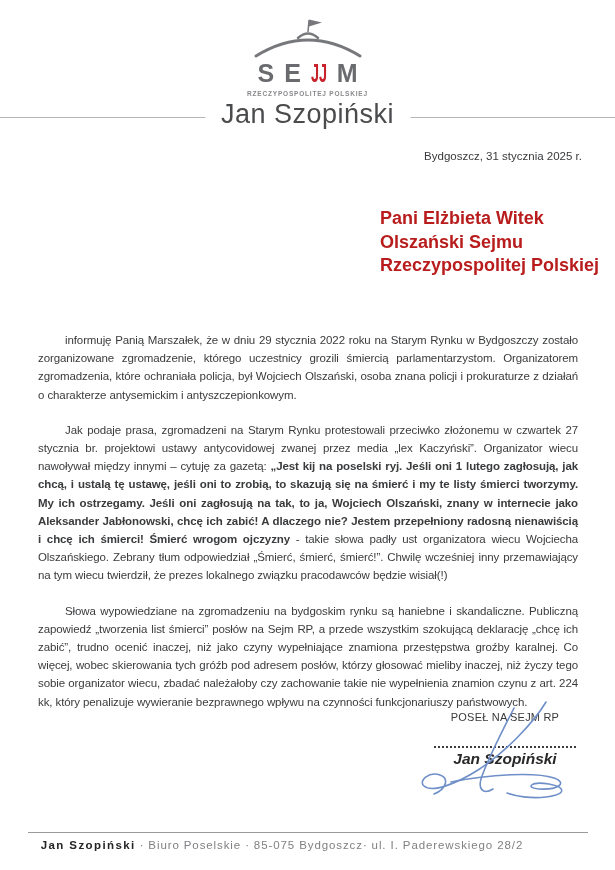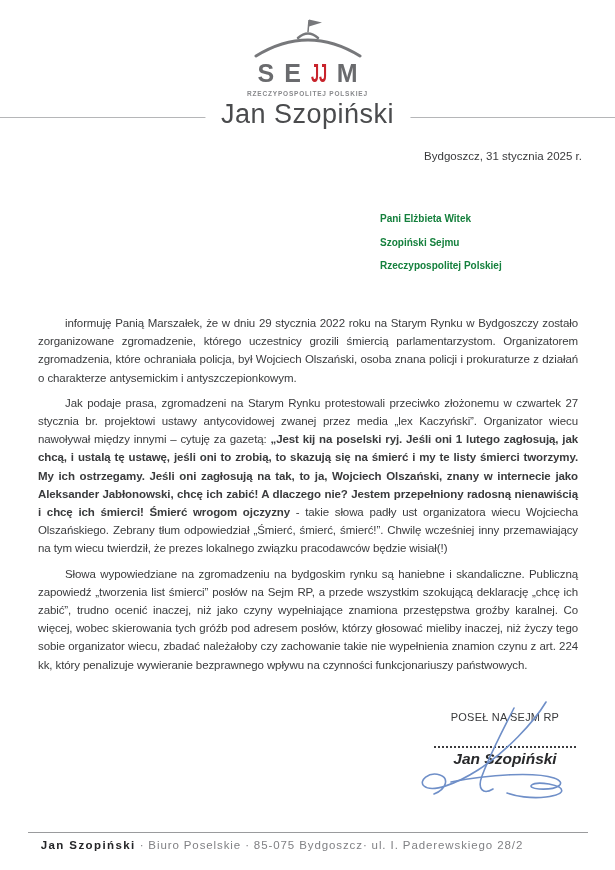--- a/index.html
+++ b/index.html
@@ -24,29 +24,29 @@
   
   .head-rule{position:absolute;top:117px;left:0;right:0;border-top:1.5px solid #b5b6b8;}
   .head-name{
     position:absolute;top:99px;left:50%;transform:translateX(-50%);
     background:#ffffff;padding:0 16px;
     font-size:27px;font-weight:300;color:#4a4b4d;letter-spacing:.5px;white-space:nowrap;
   }
 
   
   .dateline{position:absolute;top:150px;right:33px;font-size:11.5px;color:#393a3c;}
-  .recipient{position:absolute;top:207px;left:380px;font-size:10px;font-weight:700;line-height:23.5px;color:#15803d;}
+  .recipient{position:absolute;top:207px;left:380px;font-size:18px;font-weight:700;line-height:23.5px;color:#b91c1c;}
 
   
   .body-text{
     position:absolute;top:314px;left:38px;width:540px;
     font-size:11.5px;line-height:18.2px;letter-spacing:-.1px;
     text-align:justify;color:#3a3b3d;
   }
-  .body-text p{margin:0 0 7px 0;text-indent:27px;}
+  .body-text p{margin:17px 0 7px 0;text-indent:27px;}
   .quote{font-weight:700;}
 
   
   .sig-block{position:absolute;top:711px;left:430px;width:150px;text-align:center;}
   .sig-title{font-size:11px;letter-spacing:.2px;color:#38393b;white-space:nowrap;}
   .sig-dots{margin:23px auto 0 auto;width:142px;border-bottom:2px dotted #3c3c3e;}
   .sig-name{margin-top:2px;font-size:15.5px;font-weight:700;font-style:italic;color:#28292b;white-space:nowrap;}
   .sig-scribble{position:absolute;top:694px;left:396px;width:188px;height:114px;pointer-events:none;}
 
   
@@ -83,21 +83,21 @@
     <div class="logo-sub">RZECZYPOSPOLITEJ POLSKIEJ</div>
   </div>
 
   <div class="head-rule"></div>
   <div class="head-name">Jan Szopiński</div>
 
   <div class="dateline">Bydgoszcz, 31 stycznia 2025 r.</div>
 
   <div class="recipient">
     <div>Pani Elżbieta Witek</div>
-    <div>Szopiński Sejmu</div>
+    <div>Olszański Sejmu</div>
     <div>Rzeczypospolitej Polskiej</div>
   </div>
 
   <div class="body-text">
     <p>informuję Panią Marszałek, że w dniu 29 stycznia 2022 roku na Starym Rynku w Bydgoszczy zostało zorganizowane zgromadzenie, którego uczestnicy grozili śmiercią parlamentarzystom. Organizatorem zgromadzenia, które ochraniała policja, był Wojciech Olszański, osoba znana policji i prokuraturze z działań o charakterze antysemickim i antyszczepionkowym.</p>
     <p><span>Jak podaje prasa, zgromadzeni na Starym Rynku protestowali przeciwko złożonemu w czwartek 27 stycznia br. projektowi ustawy antycovidowej zwanej przez media „lex Kaczyński”. Organizator wiecu nawoływał między innymi – cytuję za gazetą: </span><span class="quote">„Jest kij na poselski ryj. Jeśli oni 1 lutego zagłosują, jak chcą, i ustalą tę ustawę, jeśli oni to zrobią,  to skazują się na śmierć i my te listy śmierci tworzymy. My ich ostrzegamy. Jeśli oni zagłosują na tak, to ja, Wojciech Olszański, znany w internecie jako Aleksander Jabłonowski, chcę ich zabić! A dlaczego nie? Jestem przepełniony radosną nienawiścią i chcę ich śmierci! Śmierć wrogom ojczyzny</span><span> - takie słowa padły ust organizatora wiecu Wojciecha Olszańskiego. Zebrany tłum odpowiedział „Śmierć, śmierć, śmierć!”. Chwilę wcześniej  inny przemawiający na tym wiecu twierdził, że prezes lokalnego związku pracodawców będzie wisiał(!)</span></p>
     <p>Słowa wypowiedziane na zgromadzeniu na bydgoskim rynku są haniebne i skandaliczne. Publiczną zapowiedź „tworzenia list śmierci” posłów na Sejm RP, a przede wszystkim szokującą deklarację „chcę ich zabić”, trudno ocenić inaczej, niż jako czyny wypełniające znamiona przestępstwa groźby karalnej. Co więcej, wobec skierowania tych gróźb pod adresem posłów, którzy głosować mieliby inaczej, niż życzy tego sobie organizator wiecu, zbadać należałoby czy zachowanie takie nie wypełnienia znamion czynu z art. 224 kk, który penalizuje wywieranie bezprawnego wpływu na czynności funkcjonariuszy państwowych.</p>
   </div>
 
   <div class="sig-block">

